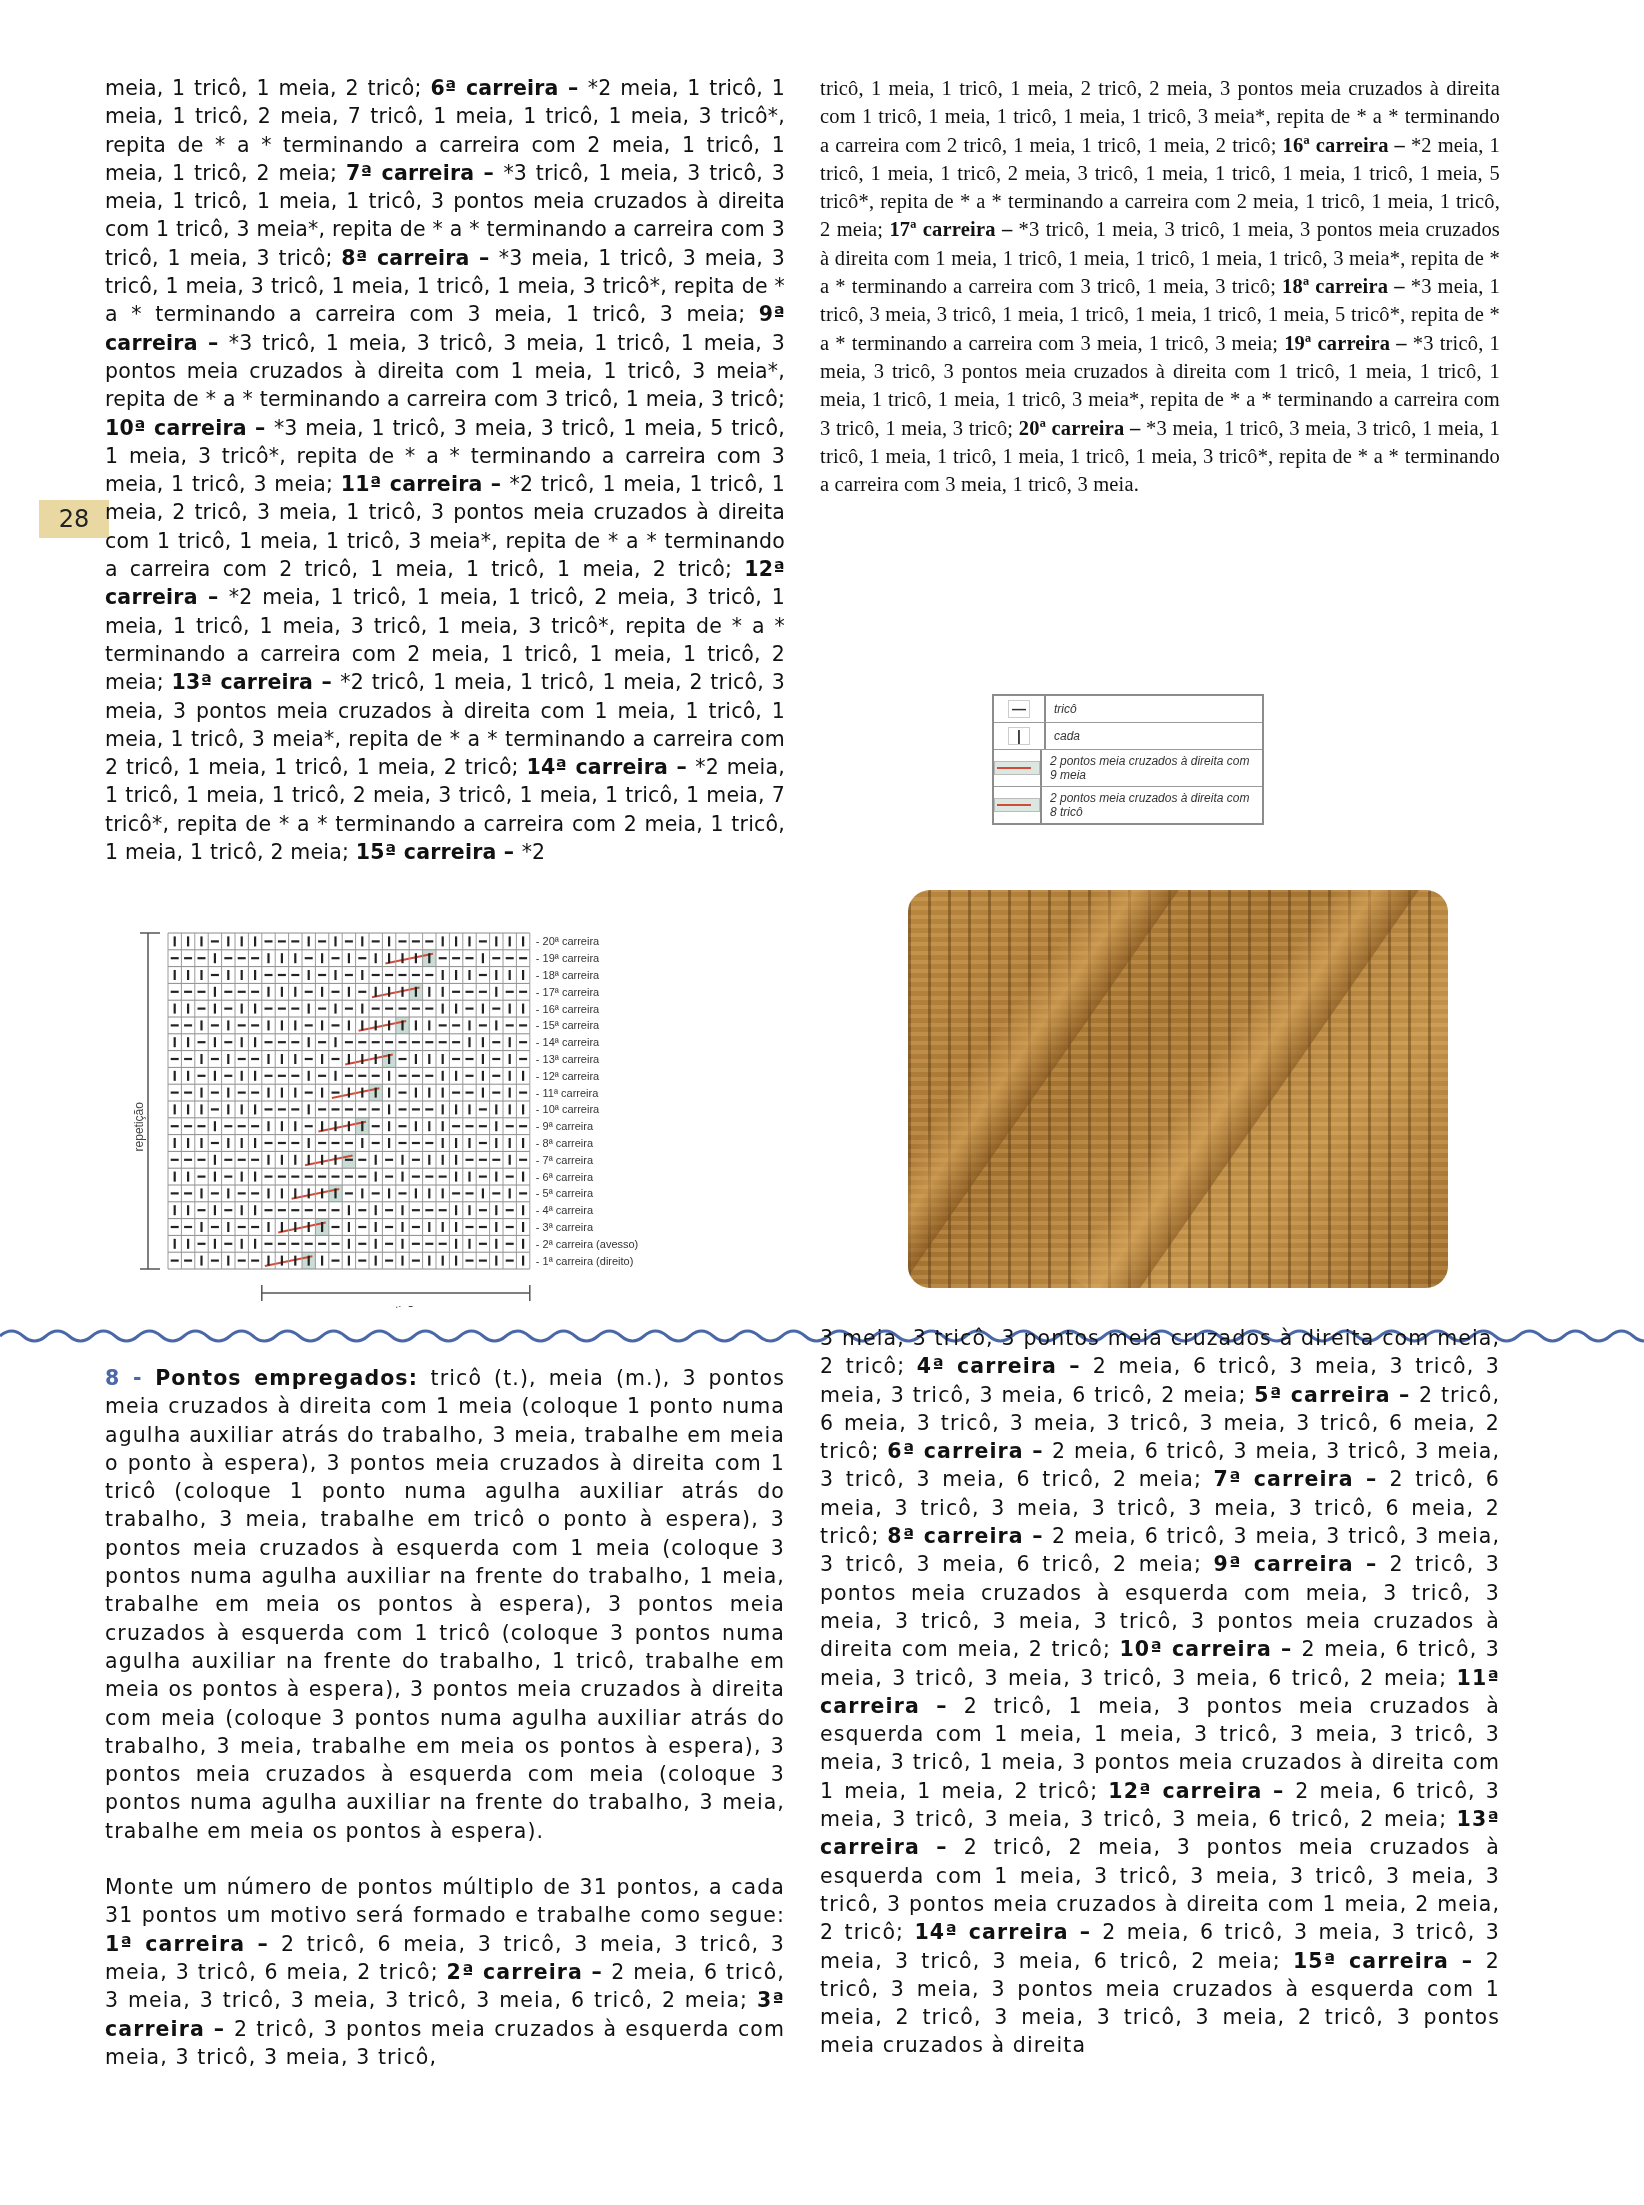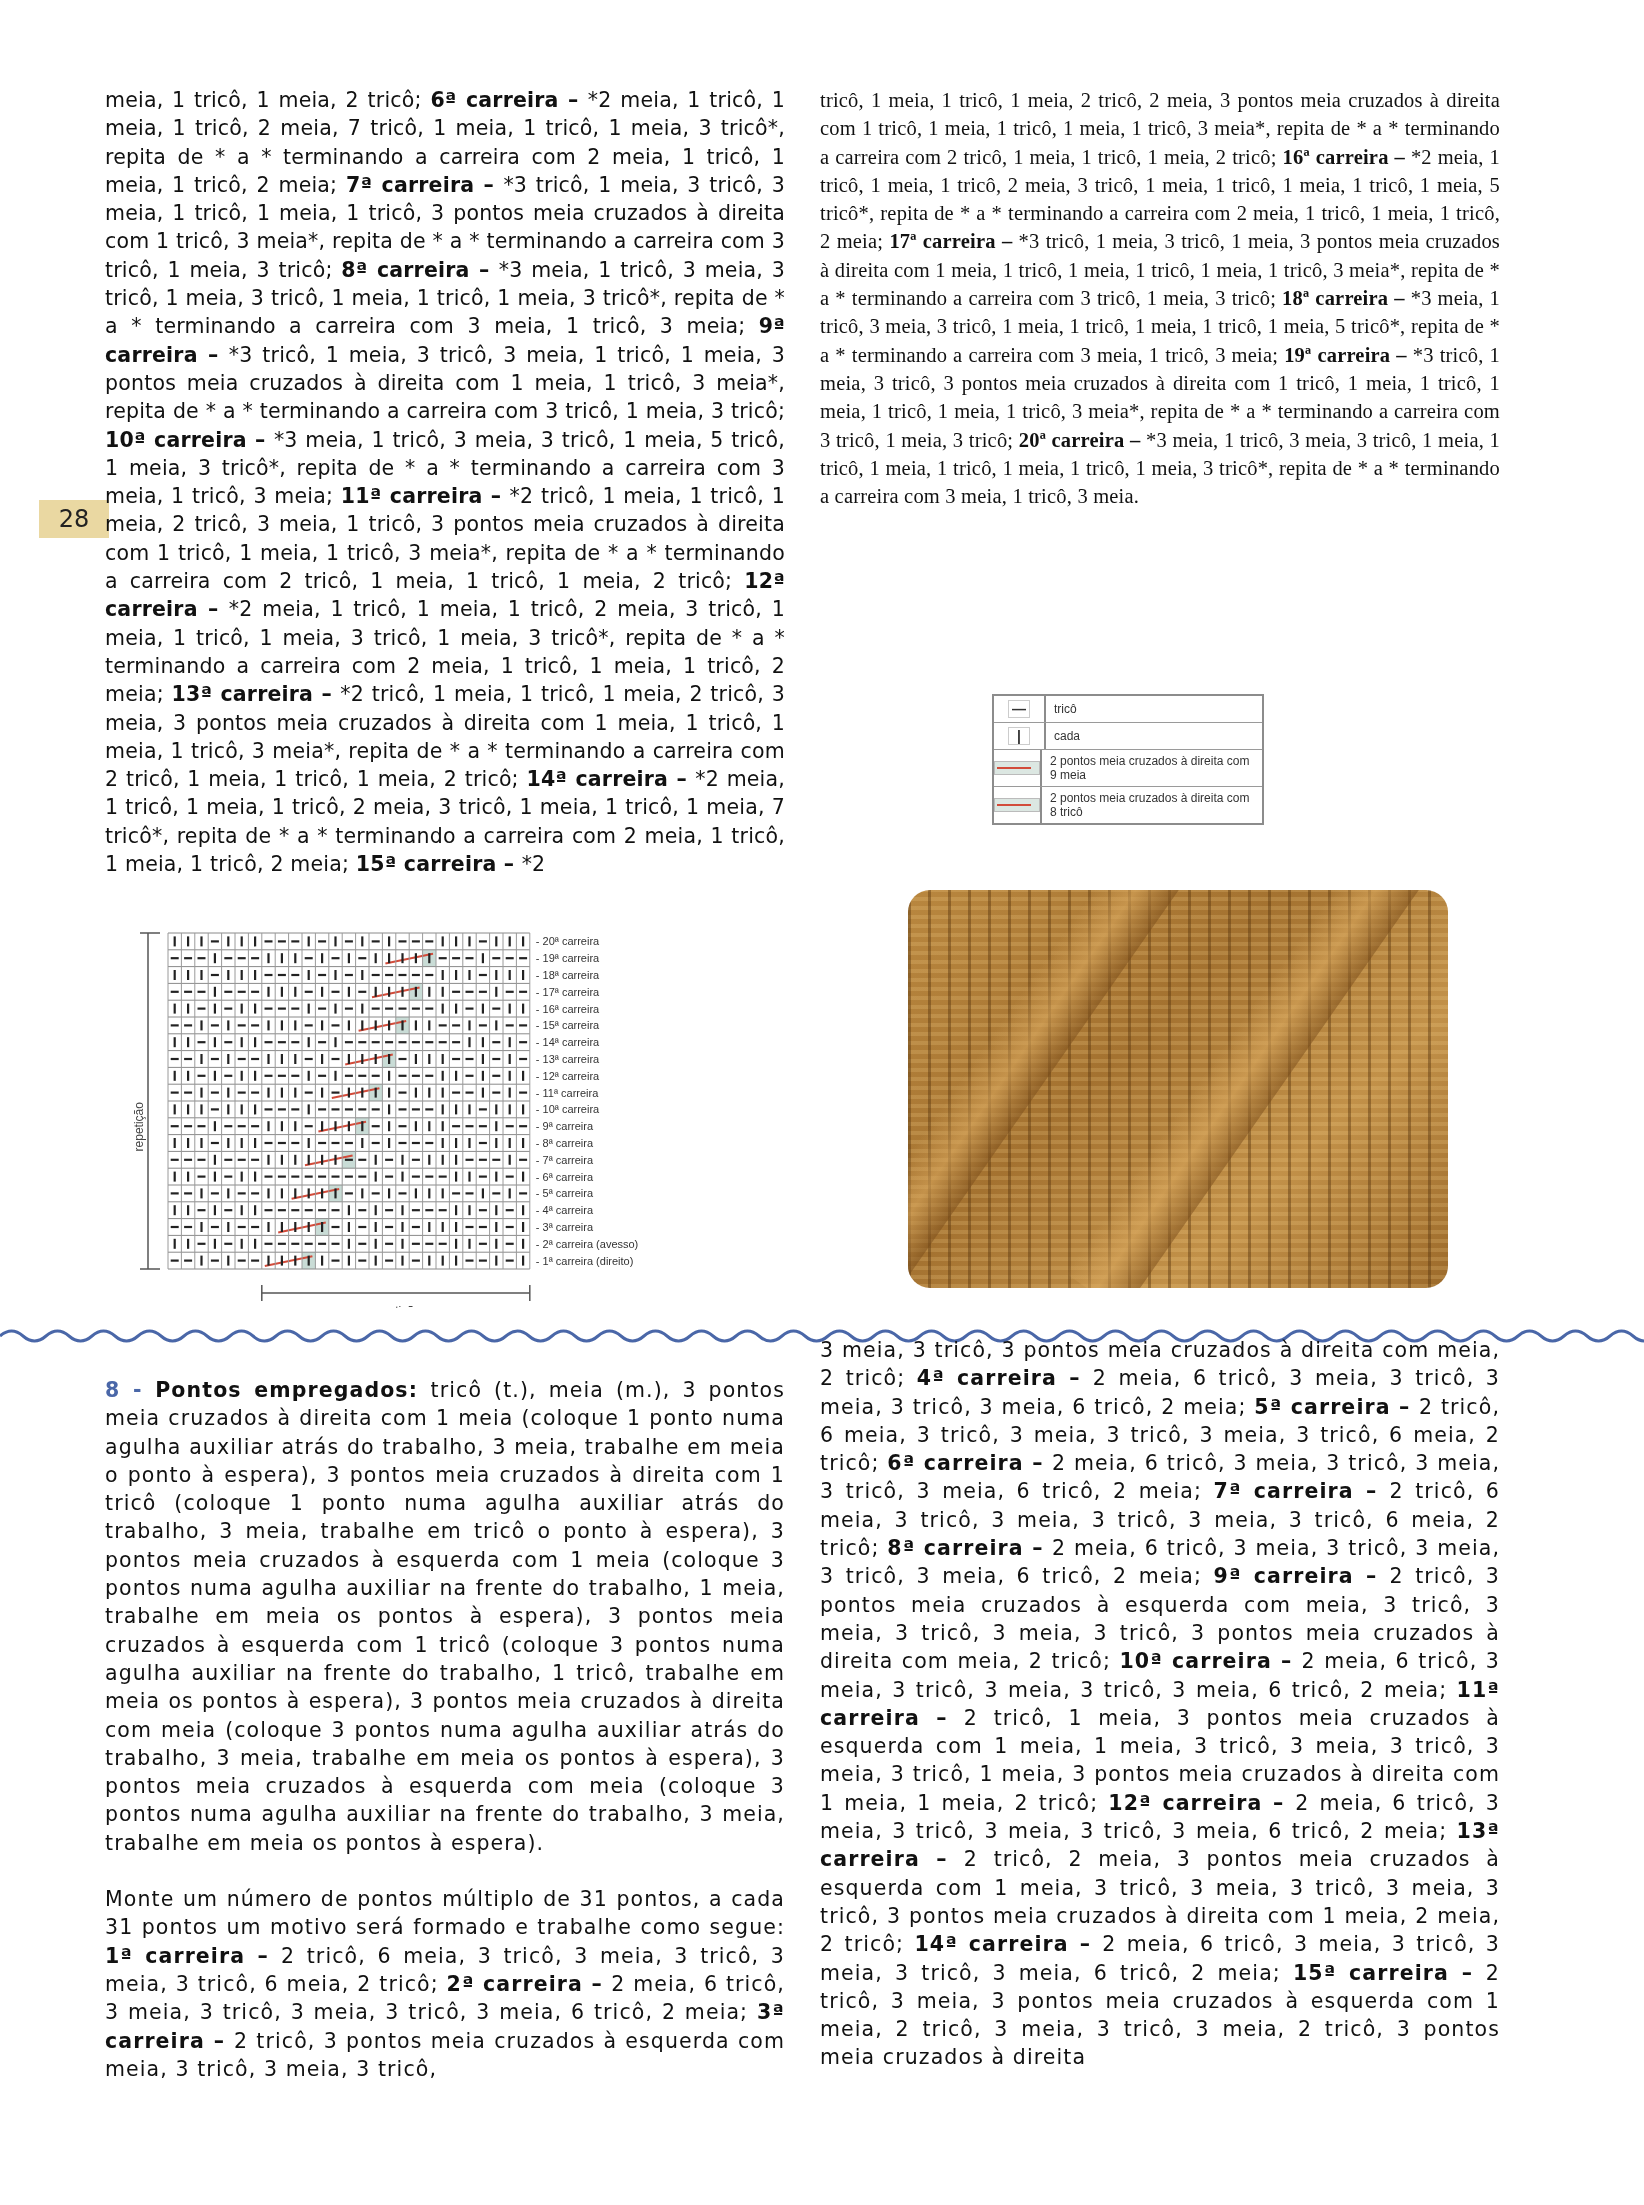--- a/index.html
+++ b/index.html
@@ -1,34 +1,34 @@
 <!DOCTYPE html>
 <html><head>
 <meta charset="utf-8">
 <style>
   html, body { margin:0; padding:0; background:#ffffff; }
   body { width:1644px; height:2205px; position:relative; overflow:hidden; font-family:"DejaVu Sans", sans-serif; color:#111; }
-  .col { position:absolute; font-size:20.5px; line-height:28.3px; text-align:justify; letter-spacing:0.2px;margin-top:12px; }
+  .col { position:absolute; font-size:20.5px; line-height:28.3px; text-align:justify; letter-spacing:0.2px; }
   .col b { font-weight:bold; }
   .col p { margin:0; }
   .col .para-gap { height:28px; }
   #c1 { left:105px; top:74px; width:680px; }
   #c2 { left:820px; top:74px; width:680px;font-family:Liberation Serif, serif; }
   #c3 { left:105px; top:1364px; width:680px; letter-spacing:1.1px; }
   #c4 { left:820px; top:1324px; width:680px; letter-spacing:1.1px; }
   .num { color:#4a67a8; font-weight:bold; }
   #page-tab { position:absolute; left:0; top:500px; width:70px; height:38px; background:#ead8a2; display:flex; align-items:center; justify-content:center; font-size:24px; color:#222; font-family:"DejaVu Sans", sans-serif;margin-left:39px; }
   #legend { position:absolute; left:992px; top:694px; width:268px; border:2px solid #8c8c8c; background:#fff; font-family:"Liberation Sans", sans-serif; font-size:12px; color:#333; }
   #legend .lrow { display:flex; border-bottom:1px solid #9a9a9a; min-height:26px; }
   #legend .lrow:last-child { border-bottom:none; }
   #legend .sym { width:50px; border-right:2px solid #8c8c8c; display:flex; align-items:center; justify-content:center; }
   #legend .sym .box { width:20px; height:16px; border:1px solid #ccc; display:flex; align-items:center; justify-content:center; font-weight:bold; font-size:14px; }
   #legend .sym .cable { width:44px; height:12px; background:#dce7e2; border:1px solid #bbb; position:relative; }
   #legend .sym .cable::after { content:""; position:absolute; left:2px; right:8px; top:5px; height:2px; background:#d24b3a; }
-  #legend .lab { padding:4px 8px; line-height:14px; display:flex; align-items:center; }
+  #legend .lab { padding:4px 8px; line-height:14px; display:flex; align-items:center;font-style:italic; }
   #chart { position:absolute; left:100px; top:928px; width:700px; height:380px; font-family:"Liberation Sans", sans-serif; }
   #photo { position:absolute; left:908px; top:890px; width:540px; height:398px; border-radius:22px; overflow:hidden;
     background:
       repeating-linear-gradient(90deg, rgba(90,55,15,0.45) 0px, rgba(90,55,15,0.45) 3px, rgba(0,0,0,0) 3px, rgba(0,0,0,0) 20px),
       repeating-linear-gradient(0deg, rgba(255,220,150,0.18) 0px, rgba(255,220,150,0.18) 4px, rgba(0,0,0,0) 4px, rgba(0,0,0,0) 9px),
       linear-gradient(135deg, #b9873f 0%, #a47230 40%, #c29149 70%, #9c6a2a 100%); }
   #photo .cable-band { position:absolute; width:70px; height:520px; background:linear-gradient(90deg, rgba(220,170,95,0.0), rgba(220,170,95,0.55), rgba(120,75,25,0.5)); transform:rotate(35deg); }
   #wave { position:absolute; left:0; top:1322px; width:1644px; height:30px; }
 </style>
 </head>

